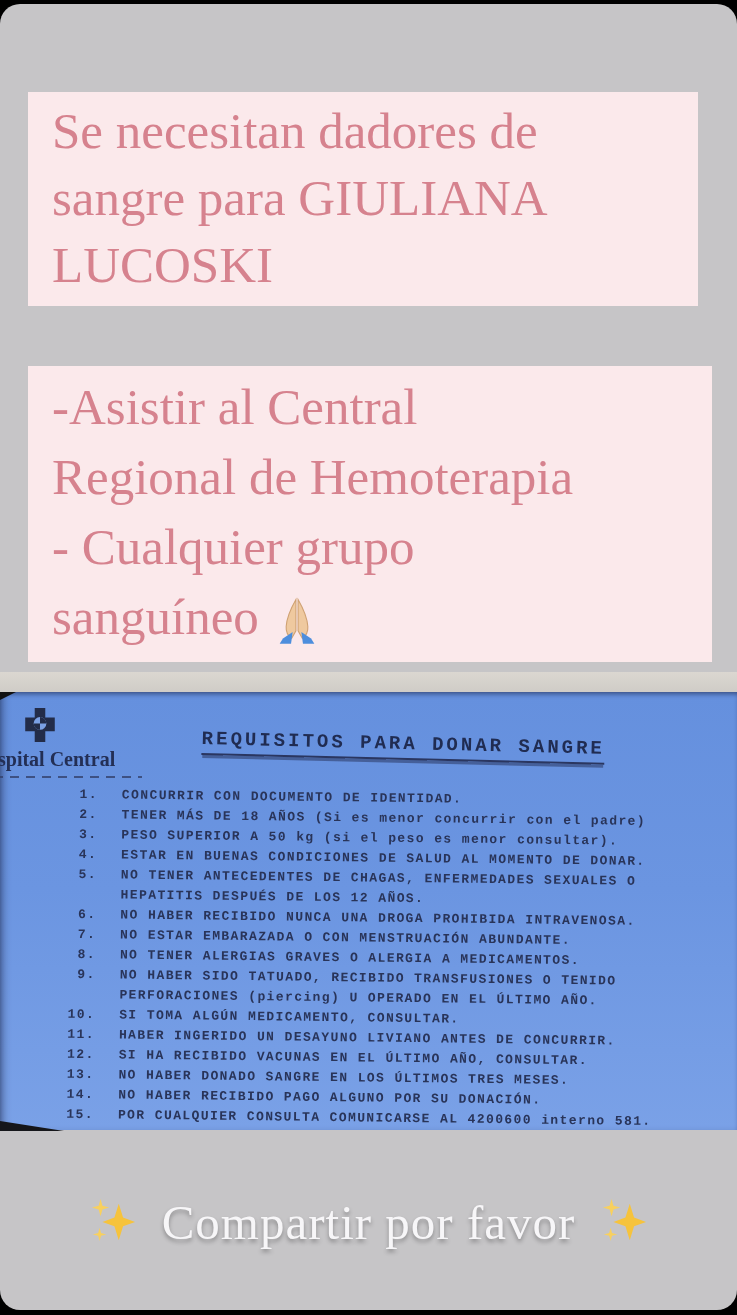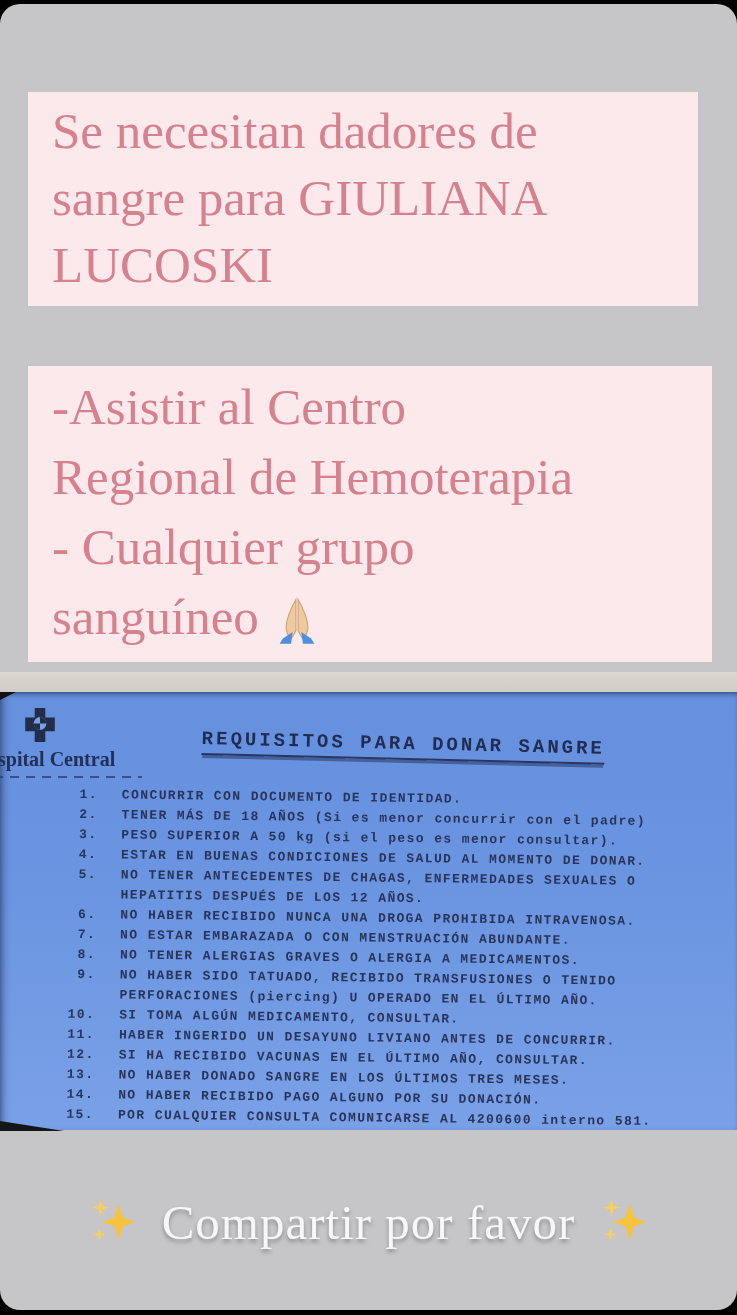--- a/index.html
+++ b/index.html
@@ -60,21 +60,21 @@
 <div class="frame">
   <div class="card">
 
     <div class="pink-box box1">
       <div class="txt">Se necesitan dadores de
 sangre para GIULIANA
 LUCOSKI</div>
     </div>
 
     <div class="pink-box box2">
-      <div class="txt"><span>-Asistir al Centro
+      <div class="txt"><span>-Asistir al Central
 Regional de Hemoterapia
 - Cualquier grupo
 sanguíneo</span><span class="hands"><svg width="52" height="52" viewBox="0 0 48 48">
             <path d="M23 5 C19 12 14.5 22 14 30 C13.7 34.5 15.6 38.5 19 41 L23 34 Z" fill="#efc99f" stroke="#cfa172" stroke-width="1"></path>
             <path d="M25 5 C29 12 33.5 22 34 30 C34.3 34.5 32.4 38.5 29 41 L25 34 Z" fill="#efc99f" stroke="#cfa172" stroke-width="1"></path>
             <polygon points="11,41 20,35 18.5,46 8,46" fill="#4d8edd"></polygon>
             <polygon points="37,41 28,35 29.5,46 40,46" fill="#4d8edd"></polygon>
           </svg></span></div>
     </div>
 

